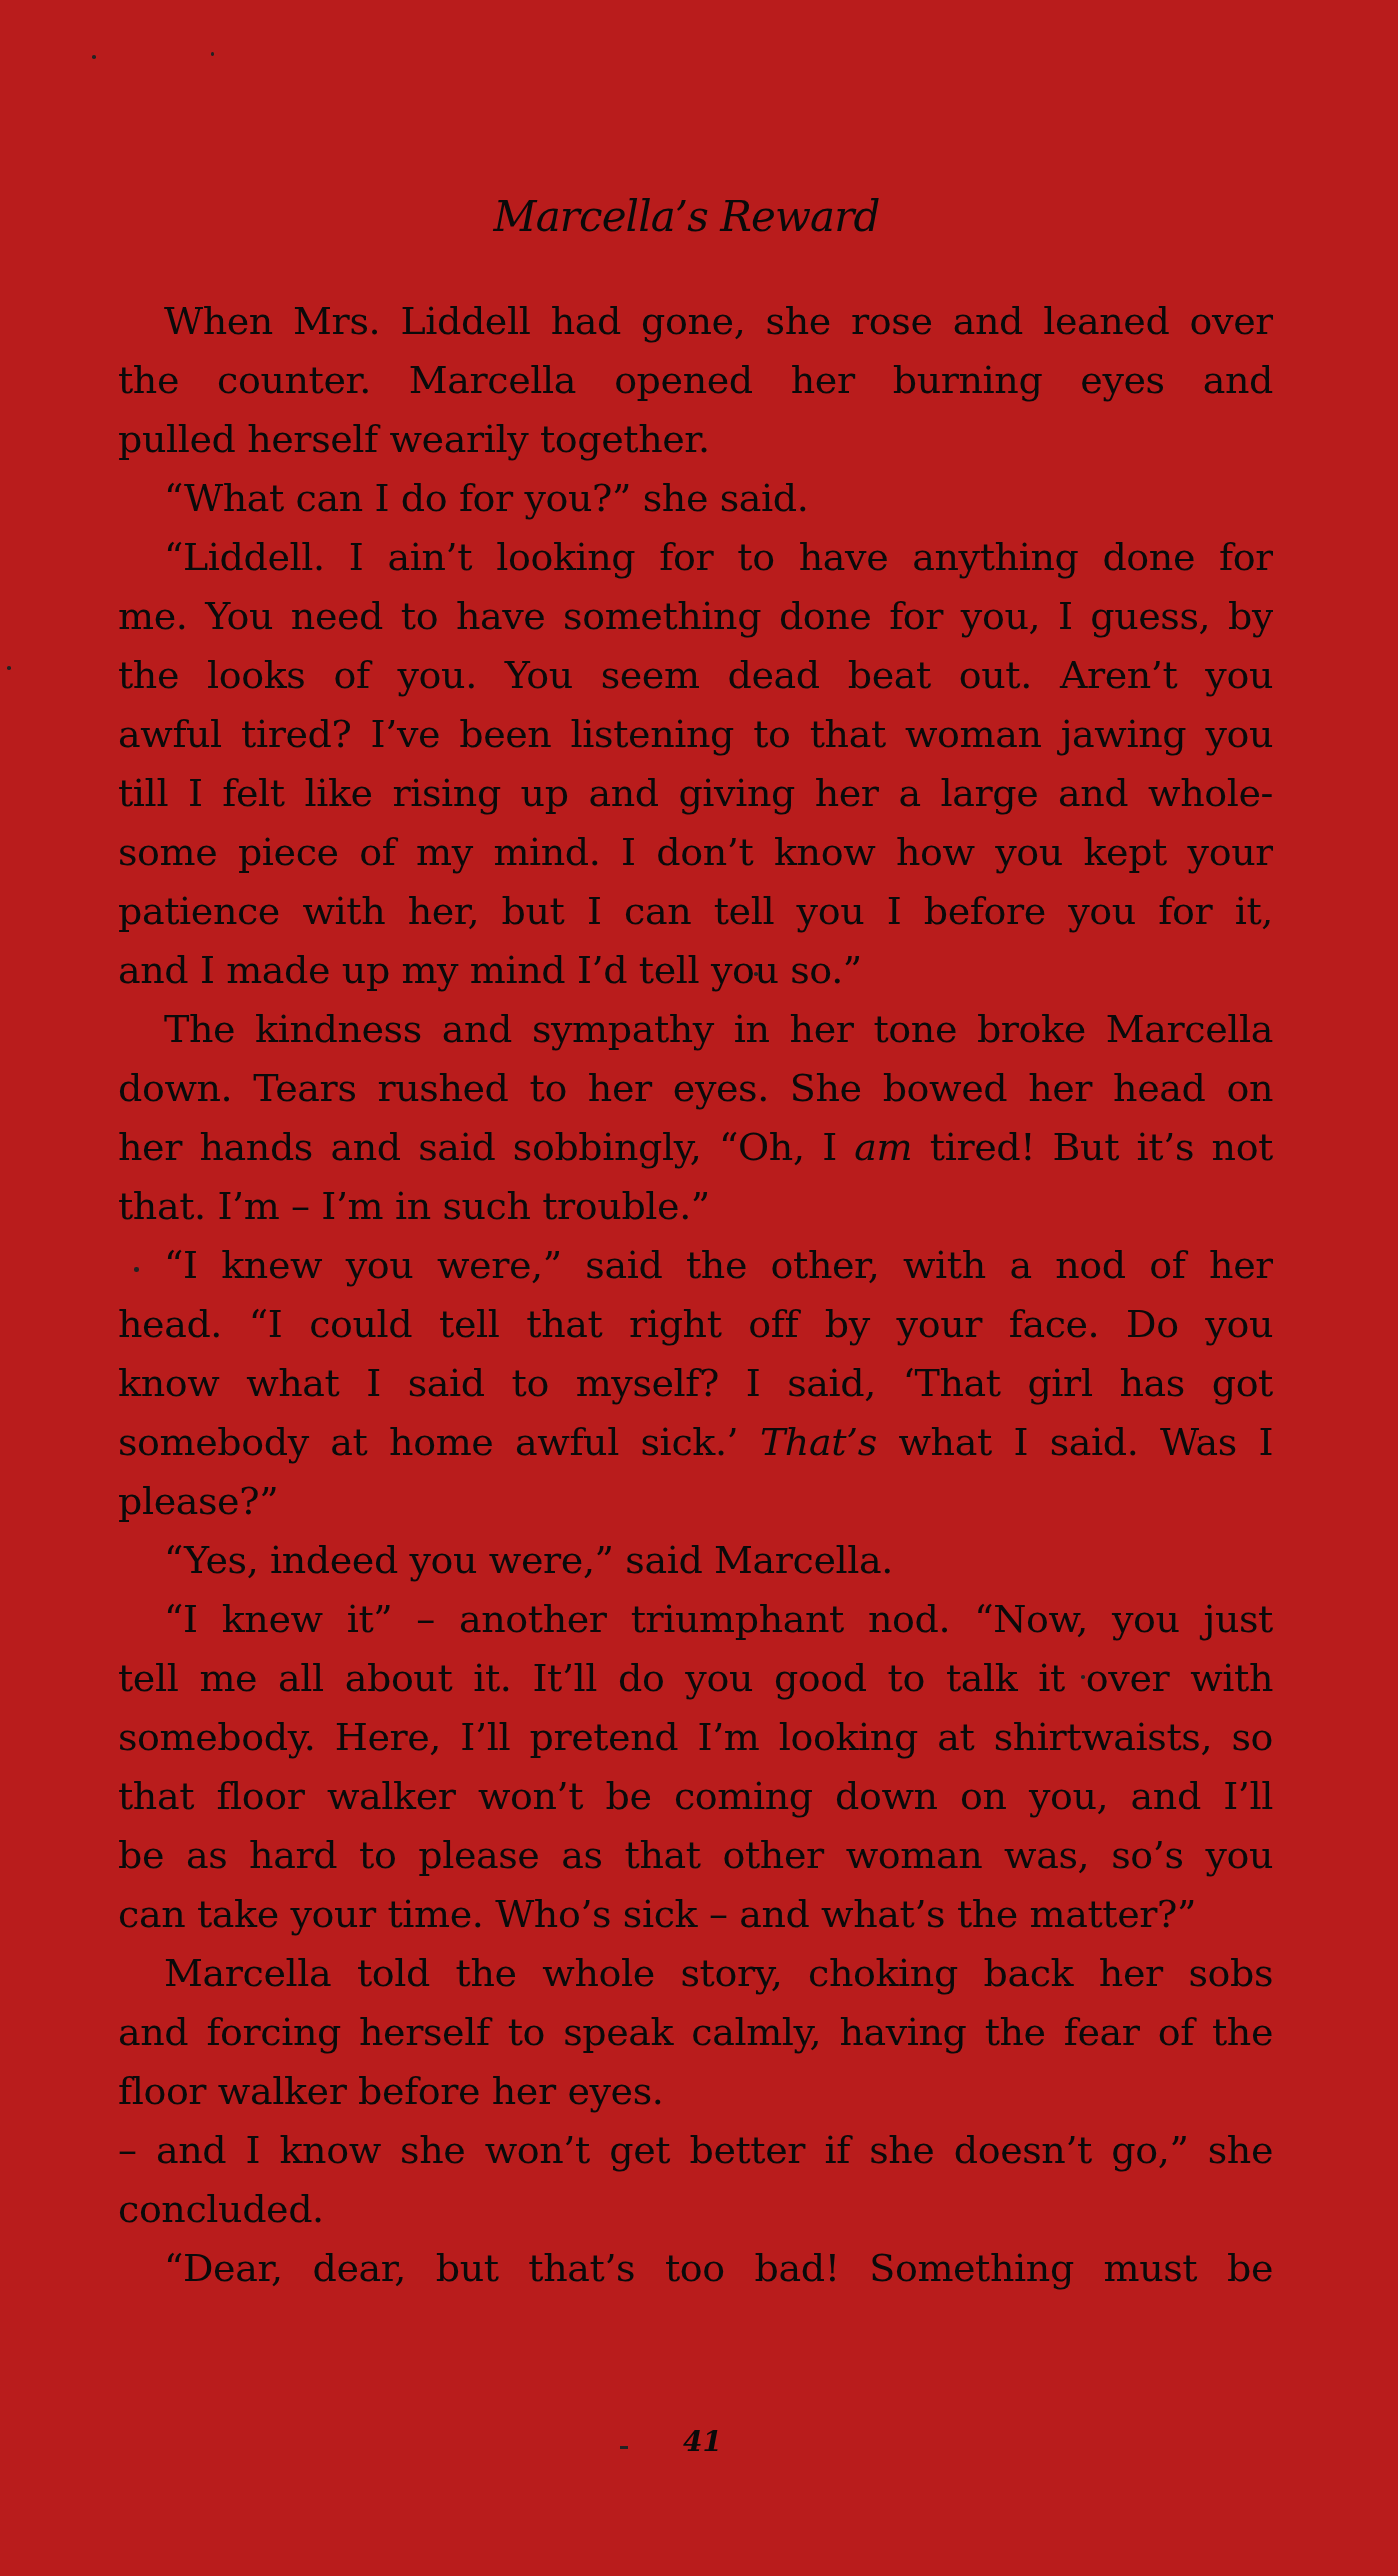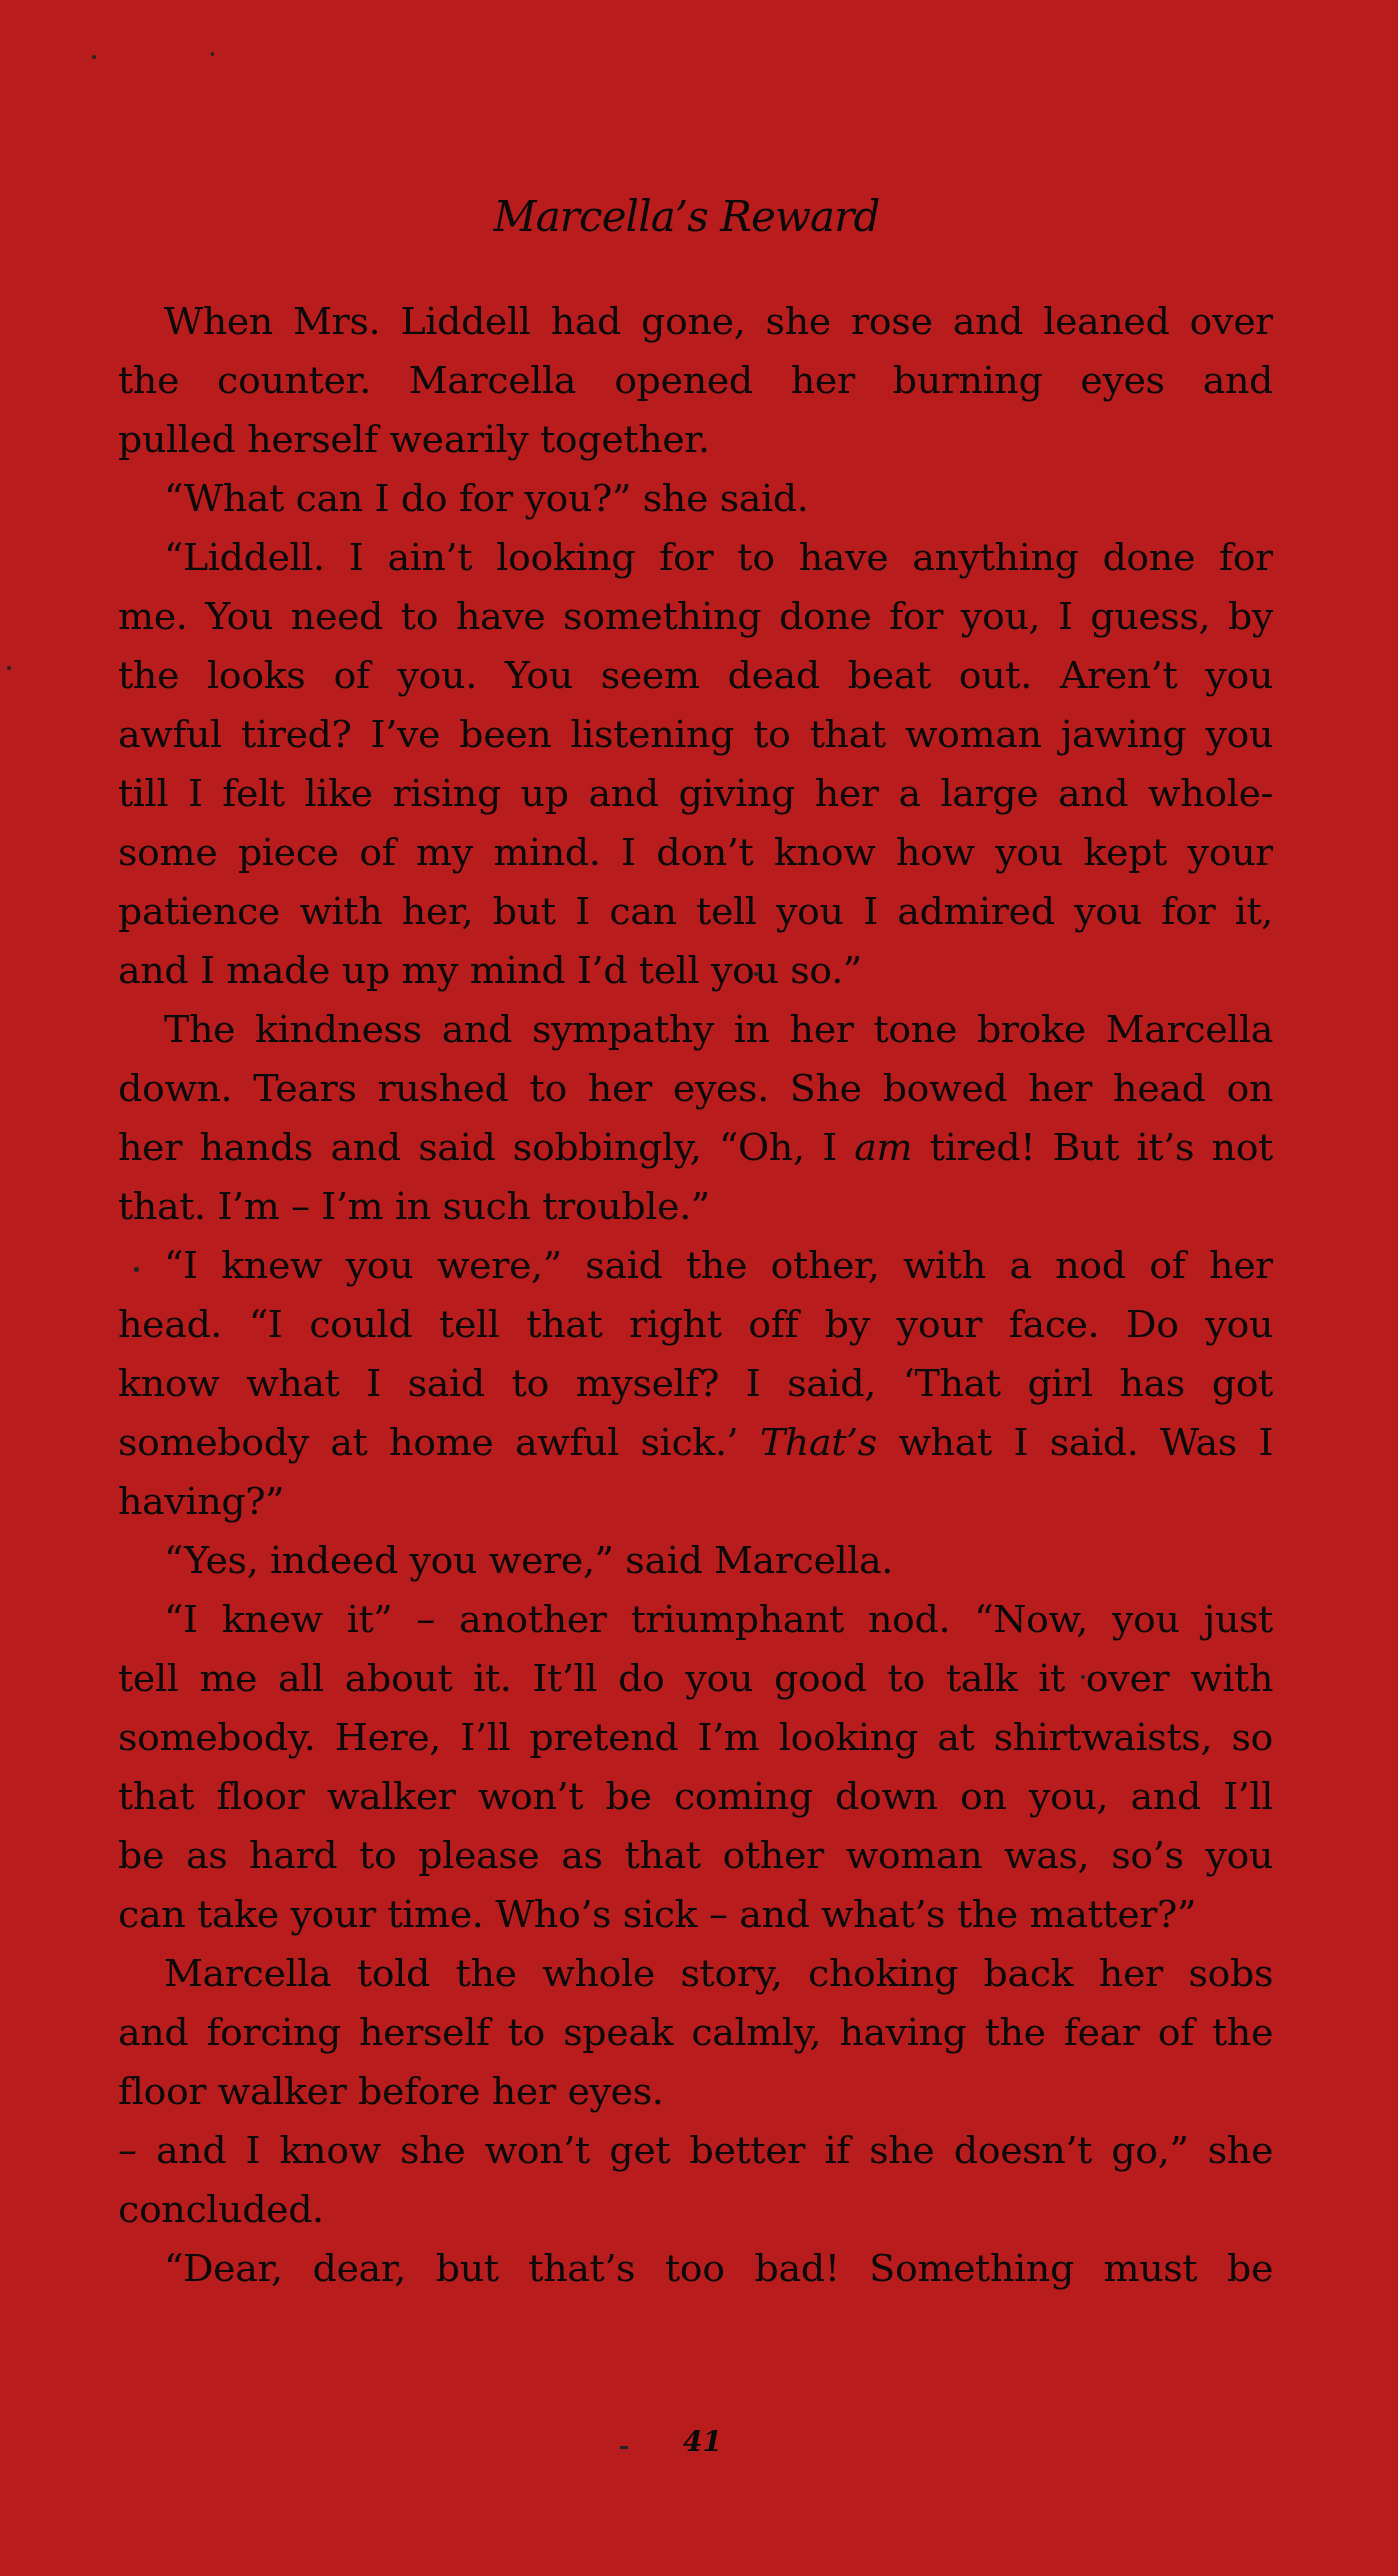--- a/index.html
+++ b/index.html
@@ -83,31 +83,31 @@
         <div class="line indent just"><span>When Mrs. Liddell had gone, she rose and leaned over</span></div>
         <div class="line just"><span>the counter. Marcella opened her burning eyes and</span></div>
         <div class="line"><span>pulled herself wearily together.</span></div>
         <div class="line indent"><span>“What can I do for you?” she said.</span></div>
         <div class="line indent just"><span>“Liddell. I ain’t looking for to have anything done for</span></div>
         <div class="line just"><span>me. You need to have something done for you, I guess, by</span></div>
         <div class="line just"><span>the looks of you. You seem dead beat out. Aren’t you</span></div>
         <div class="line just"><span>awful tired? I’ve been listening to that woman jawing you</span></div>
         <div class="line just"><span>till I felt like rising up and giving her a large and whole-</span></div>
         <div class="line just"><span>some piece of my mind. I don’t know how you kept your</span></div>
-        <div class="line just"><span>patience with her, but I can tell you I admired you for it,</span></div>
+        <div class="line just"><span>patience with her, but I can tell you I before you for it,</span></div>
         <div class="line"><span>and I made up my mind I’d tell you so.”</span></div>
         <div class="line indent just"><span>The kindness and sympathy in her tone broke Marcella</span></div>
         <div class="line just"><span>down. Tears rushed to her eyes. She bowed her head on</span></div>
         <div class="line just"><span>her hands and said sobbingly, “Oh, I </span><span class="it">am</span><span> tired! But it’s not</span></div>
         <div class="line"><span>that. I’m – I’m in such trouble.”</span></div>
         <div class="line indent just"><span>“I knew you were,” said the other, with a nod of her</span></div>
         <div class="line just"><span>head. “I could tell that right off by your face. Do you</span></div>
         <div class="line just"><span>know what I said to myself? I said, ‘That girl has got</span></div>
         <div class="line just"><span>somebody at home awful sick.’ </span><span class="it">That’s</span><span> what I said. Was I</span></div>
-        <div class="line"><span>having?”</span></div>
+        <div class="line"><span>please?”</span></div>
         <div class="line indent"><span>“Yes, indeed you were,” said Marcella.</span></div>
         <div class="line indent just"><span>“I knew it” – another triumphant nod. “Now, you just</span></div>
         <div class="line just"><span>tell me all about it. It’ll do you good to talk it over with</span></div>
         <div class="line just"><span>somebody. Here, I’ll pretend I’m looking at shirtwaists, so</span></div>
         <div class="line just"><span>that floor walker won’t be coming down on you, and I’ll</span></div>
         <div class="line just"><span>be as hard to please as that other woman was, so’s you</span></div>
         <div class="line"><span>can take your time. Who’s sick – and what’s the matter?”</span></div>
         <div class="line indent just"><span>Marcella told the whole story, choking back her sobs</span></div>
         <div class="line just"><span>and forcing herself to speak calmly, having the fear of the</span></div>
         <div class="line"><span>floor walker before her eyes.</span></div>

